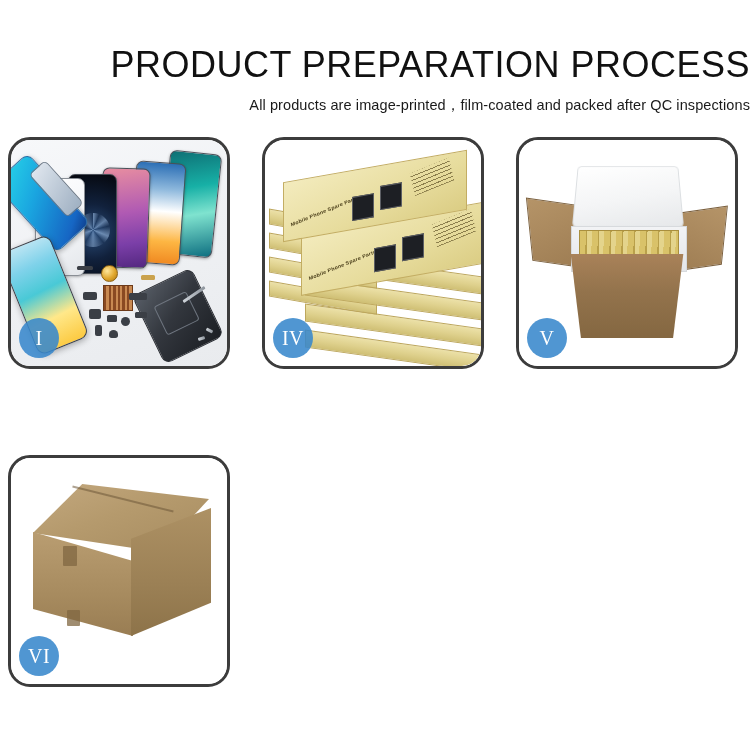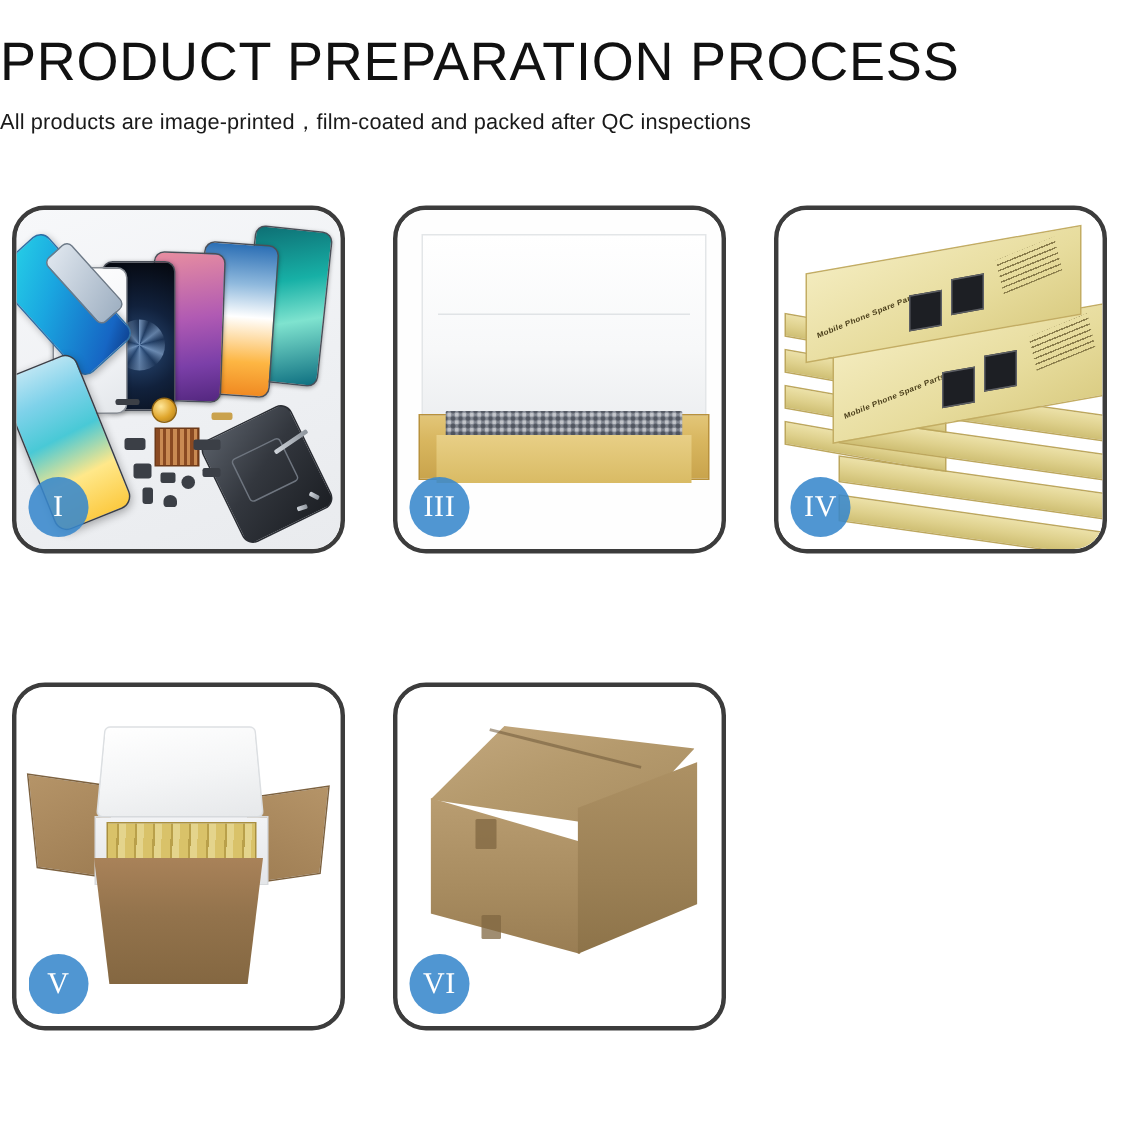--- a/index.html
+++ b/index.html
@@ -16,24 +16,24 @@
   .page {
     position: relative;
     width: 750px;
     height: 750px;
     background: #ffffff;
   }
 
   
   .header {
     position: absolute;
-    top: 20px;
+    top: 44px;
     left: 0;
     width: 750px;
-    text-align: left;
+    text-align: right;
   }
   .title {
     font-size: 36px;
     letter-spacing: 0.5px;
     font-weight: 400;
     color: #111111;
     margin: 0;
     font-family: "Liberation Sans", sans-serif;
     white-space: nowrap;
   }
@@ -507,30 +507,20 @@
         <div class="part" style="left:98px;bottom:28px;width:9px;height:8px;border-radius:50% 50% 30% 30%;"></div>
         <div class="tool" style="right:20px;bottom:70px;width:26px;height:3px;transform:rotate(-34deg);"></div>
         <div class="tool" style="right:14px;bottom:34px;width:7px;height:3px;transform:rotate(28deg);"></div>
         <div class="tool" style="right:22px;bottom:26px;width:7px;height:3px;transform:rotate(-18deg);"></div>
 
         <div class="badge">I</div>
       </div>
     </div>
 
 
-    <div class="panel">
-      <div class="panel-photo">
-        <div class="p3-bg"></div>
-        <div class="box3-lid"></div>
-        <div class="box3-tray"></div>
-        <div class="box3-foam"></div>
-        <div class="box3-tray-front"></div>
-        <div class="badge">III</div>
-      </div>
-    </div>
 
     <div class="panel">
       <div class="panel-photo">
         <div class="p4-bg"></div>
         <div class="stack">
 
           <div class="kbox" style="left:0px;top:58px;width:108px;height:16px;transform:skewY(10deg);"></div>
           <div class="kbox" style="left:0px;top:82px;width:108px;height:16px;transform:skewY(10deg);"></div>
           <div class="kbox" style="left:0px;top:106px;width:108px;height:16px;transform:skewY(10deg);"></div>
           <div class="kbox" style="left:0px;top:130px;width:108px;height:16px;transform:skewY(10deg);"></div>

